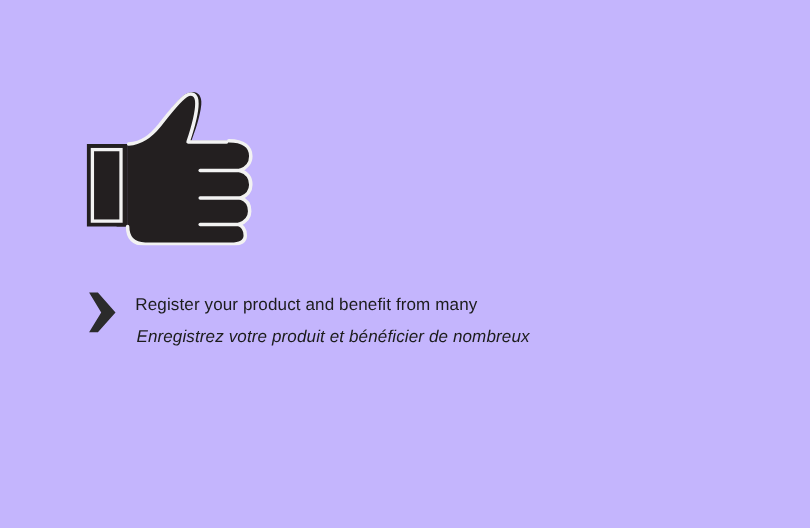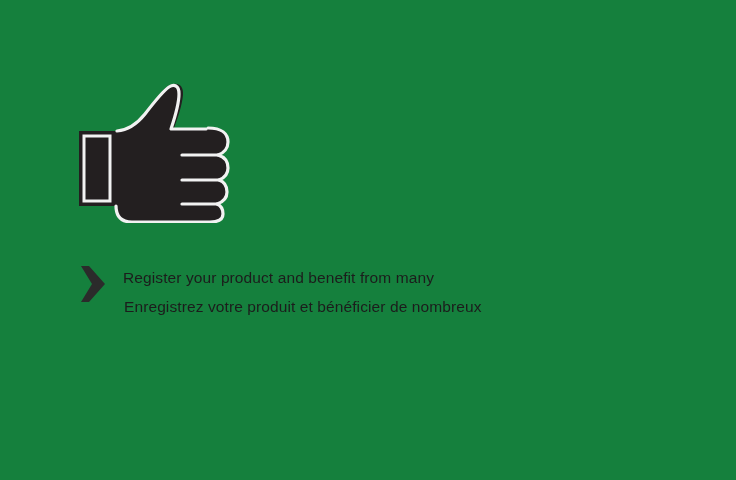--- a/index.html
+++ b/index.html
@@ -12,21 +12,21 @@
     height: 480px;
     background: #e9e9e9;
     font-family: "Liberation Sans", sans-serif;
     overflow: hidden;
     position: relative;
   }
 
   #promo-panel {
     position: absolute;
     inset: 0;
-    background: #15803d;
+    background: #c4b5fd;
   }
 
   
   #thumbs-up-icon {
     position: absolute;
     left: 70px;
     top: 78px;
     width: 170px;
     height: 145px;
   }
@@ -65,20 +65,21 @@
 
   .message-line {
     font-size: 15.5px;
     line-height: 29px;
     color: #1c1c1c;
     letter-spacing: 0.1px;
     white-space: nowrap;
   }
   .message-line.secondary-line {
     padding-left: 1px;
+    font-style: italic;
   }
 </style>
 </head>
 <body>
 
 <div id="promo-panel">
 
   <div id="thumbs-up-icon">
     <svg viewBox="0 0 170 145" xmlns="http://www.w3.org/2000/svg" aria-hidden="true">
       <g>

